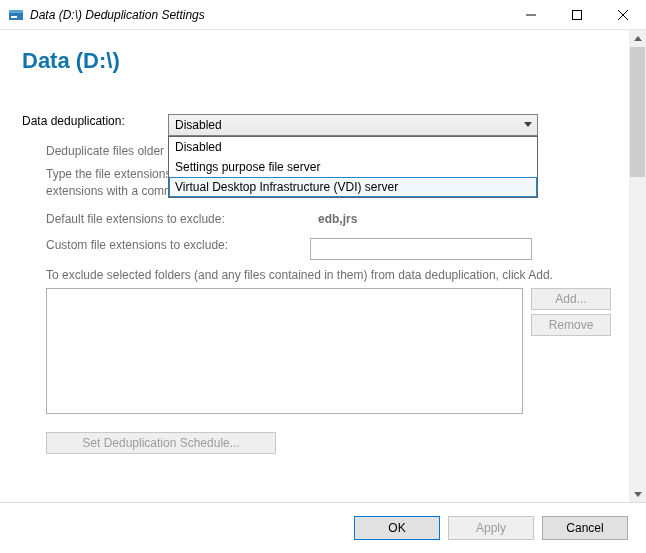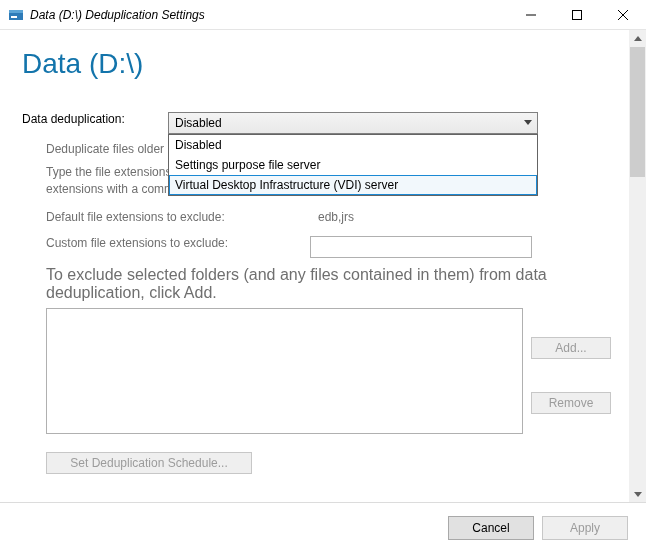--- a/index.html
+++ b/index.html
@@ -13,45 +13,45 @@
   .winbtn { width:46px; height:100%; display:flex; align-items:center; justify-content:center; }
   .winbtn svg { display:block; }
 
   
   .content-wrap { position:relative; height:472px; }
   .content { position:absolute; left:0; top:0; right:17px; bottom:0; padding:14px 18px 10px 22px; }
   .vscroll { position:absolute; right:0; top:0; width:17px; height:100%; background:#f0f0f0; }
   .vscroll .arrow { height:17px; display:flex; align-items:center; justify-content:center; color:#606060;}
   .vscroll .thumb { position:absolute; left:1px; right:1px; top:17px; height:130px; background:#cdcdcd; }
 
-  h1.page-title { font-size:28px; font-weight:400; color:#1374ab; margin:4px 0 32px 0; }
+  h1.page-title { font-size:22px; font-weight:700; color:#1374ab; margin:4px 0 40px 0; }
 
   .row { display:flex; align-items:flex-start; margin-bottom:8px; font-size:12px; }
   .lbl-main { color:#000; width:146px; }
   .lbl-indent { color:#6f6f6f; margin-left:24px; }
 
   .combo { position:relative; flex:1; max-width:370px;border-radius:8px; }
   .combo-display { height:22px; border:1px solid #808080; background:linear-gradient(#f4f4f4,#e9e9e9); font-size:12px; padding:0 20px 0 6px; display:flex; align-items:center; }
   .combo-btn { position:absolute; right:2px; top:0; height:22px; width:16px; display:flex; align-items:center; justify-content:center; }
   .combo-list { position:absolute; left:0; right:0; top:22px; background:#fff; border:1px solid #646464; z-index:10; }
   .combo-item { font-size:12px; padding:3px 6px; height:20px; display:flex; align-items:center; }
   .combo-item.hover { border:1px solid #1b89d4; background:#f2f8fc; padding:8px 5px; }
 
   .desc { font-size:12px; color:#6f6f6f; margin:8px 0 14px 24px; line-height:1.4; max-width:530px; }
 
   .text-input { height:22px; width:222px; border:1px solid #b0b0b0; background:#fff; font-size:12px; padding:0 4px; }
-  .value-text { margin-left:46px; font-size:12px; color:#6f6f6f;}
+  .value-text { margin-left:46px; font-size:12px; color:#6f6f6f;font-weight:bold;}
 
-  .folder-desc { font-size:16px; color:#6f6f6f; margin:4px 0 6px 24px; }
+  .folder-desc { font-size:12px; color:#6f6f6f; margin:4px 0 6px 24px; }
   .folder-area { display:flex; margin-left:24px; }
   .listbox { flex:1; height:126px; border:1px solid #b0b0b0; background:#fff; }
   .side-btns { width:80px; margin-left:8px; display:flex; flex-direction:column; gap:4px;}
-  .btn-disabled { height:22px; font-size:12px; color:#9c9c9c; border:1px solid #c7c7c7; background:#efefef; display:flex; align-items:center; justify-content:center;margin-top:29px; }
+  .btn-disabled { height:22px; font-size:12px; color:#9c9c9c; border:1px solid #c7c7c7; background:#efefef; display:flex; align-items:center; justify-content:center; }
 
-  .sched-btn { margin:18px 0 0 24px; width:206px;}
+  .sched-btn { margin:18px 0 0 24px; width:230px;}
 
   
   .footer { height:50px; border-top:1px solid #dcdcdc; display:flex; align-items:center; justify-content:flex-end; padding:0 18px; gap:8px;}
   .ftr-btn { width:86px; height:24px; font-size:12px; border:1px solid #a9a9a9; background:#e1e1e1; display:flex; align-items:center; justify-content:center;}
   .ftr-btn.primary { border:1px solid #0078d7; background:#e1e1e1;}
   .ftr-btn.dis { color:#9c9c9c; border-color:#c7c7c7; background:#efefef;}
 </style>
 </head>
 <body>
 
@@ -148,15 +148,16 @@
     <div class="thumb"></div>
     <div class="arrow" style="position:absolute;bottom:0;left:0;right:0;">
       <svg width="8" height="6">
           <path d="M0 1 L8 1 L4 6 Z" fill="#606060"></path>
         </svg>
     </div>
   </div>
 </div>
 
 <div class="footer">
+  <div class="ftr-btn primary">OK</div>
+  <div class="ftr-btn dis">Apply</div>
   <div class="ftr-btn">Cancel</div>
-  <div class="ftr-btn dis">Apply</div>
 </div>
 
 </body></html>

